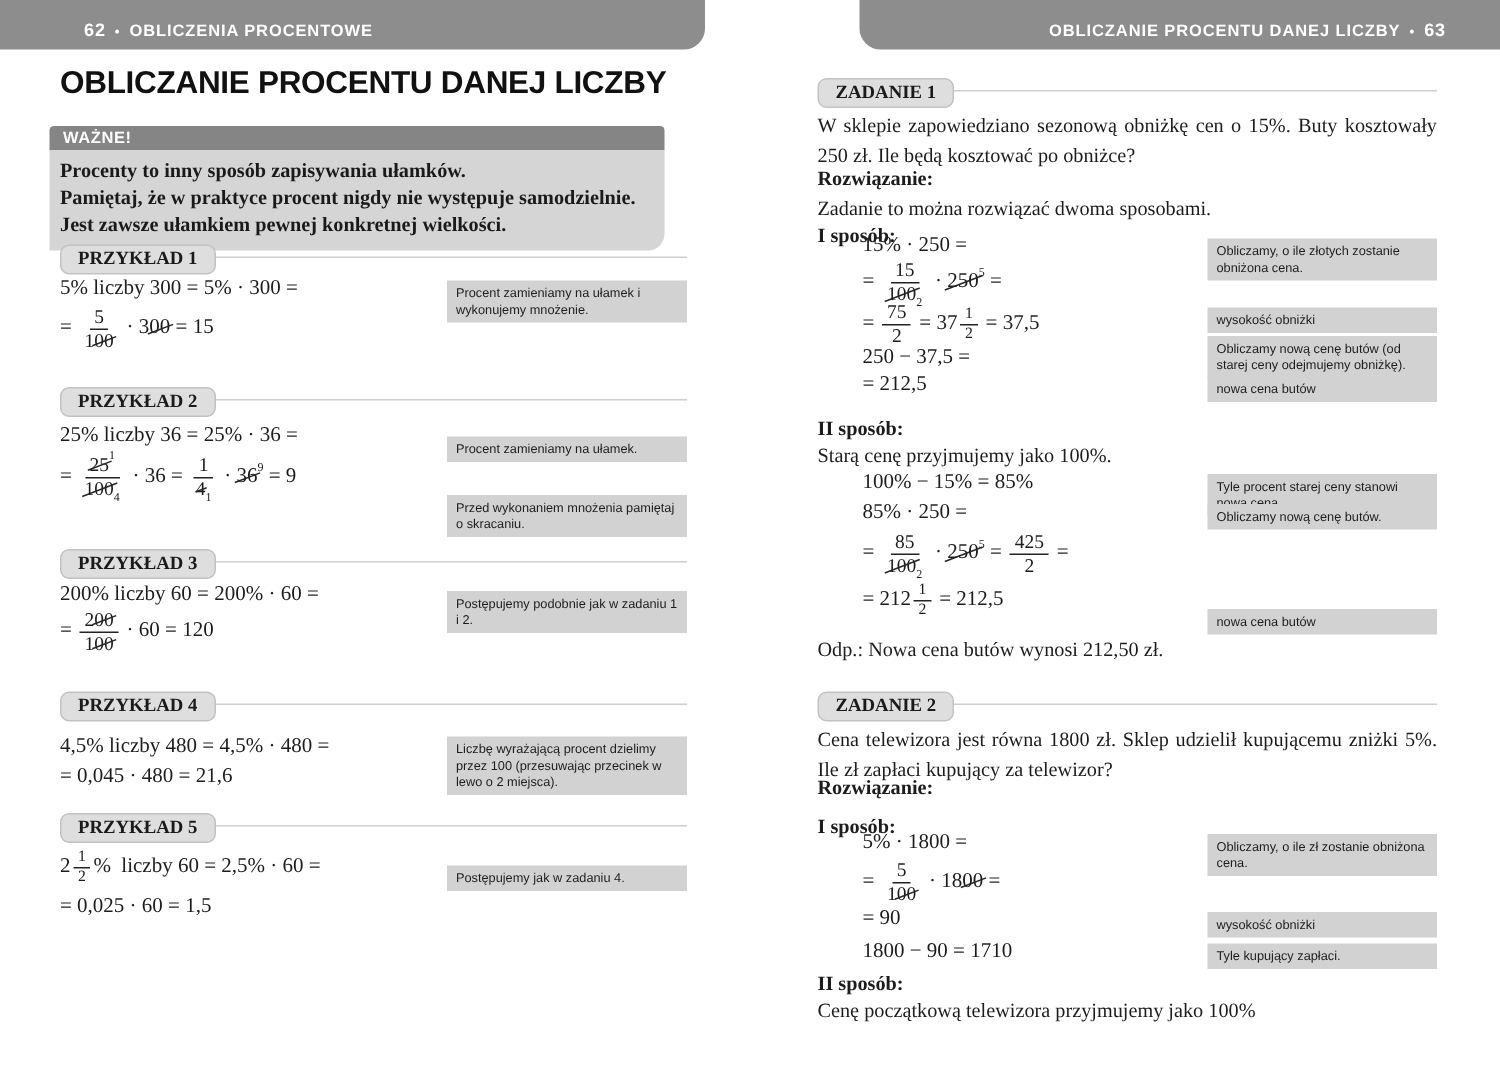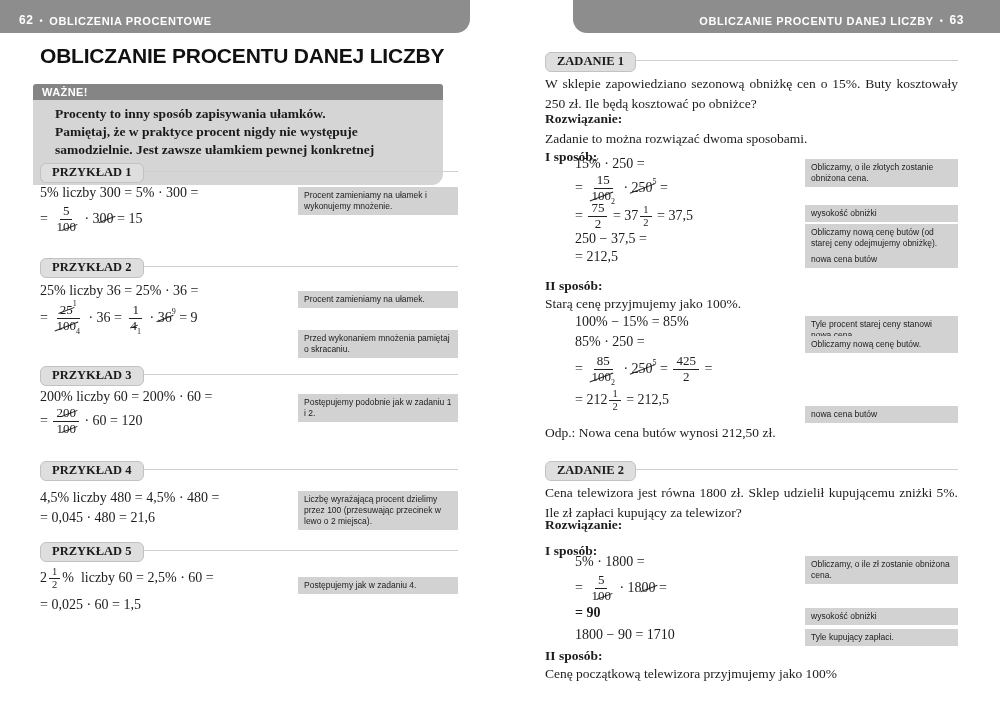--- a/index.html
+++ b/index.html
@@ -4,37 +4,37 @@
 <style>
   html,body{margin:0;padding:0;}
   body{width:1000px;height:712px;background:#fff;position:relative;overflow:hidden;
        font-family:"Liberation Serif",serif;color:#1c1c1c;}
 
   
   .topbar{position:absolute;top:0;height:33px;background:#8d8d8d;color:#fff;
           font-family:"Liberation Sans",sans-serif;font-size:11px;font-weight:bold;
           letter-spacing:.6px;display:flex;align-items:flex-end;box-sizing:border-box;
           padding-bottom:6px;}
-  .topbar.tb-left{left:0;width:470px;border-bottom-right-radius:14px;padding-left:19px;}
+  .topbar.tb-left{left:0;width:470px;border-bottom-right-radius:14px;padding-left:56px;}
   .topbar.tb-right{left:573px;width:427px;border-bottom-left-radius:14px;
           justify-content:flex-end;padding-right:36px;}
   .topbar .pgnum{font-size:12px;}
   .topbar .bull{margin:0 6px;font-size:9px;position:relative;top:-1px;}
 
   
   .title{position:absolute;left:40px;top:44px;margin:0;
          font-family:"Liberation Sans",sans-serif;font-size:21px;font-weight:bold;
          letter-spacing:-.2px;color:#111;}
 
   .wazne{position:absolute;left:33px;top:84px;width:410px;}
   .wazne-head{background:#858585;color:#fff;font-family:"Liberation Sans",sans-serif;
               font-size:11px;font-weight:bold;letter-spacing:.4px;padding:2px 0 2px 9px;
               border-top-left-radius:3px;border-top-right-radius:3px;}
   .wazne-body{background:#d5d5d5;font-weight:bold;font-size:13.5px;line-height:1.35;
-              padding:5px 22px 7px;border-bottom-right-radius:11px;color:#1a1a1a;}
+              padding:5px 7px 7px;border-bottom-right-radius:11px;color:#1a1a1a;}
   .wazne-body p{margin:0;}
 
   
   .sect{position:absolute;}
   .sect.l{left:40px;width:418px;}
   .sect.r{left:545px;width:413px;}
   .badge-row{position:absolute;left:0;right:0;top:0;height:18px;}
   .badge-row .rule{position:absolute;left:4px;right:0;top:8px;border-top:1px solid #cfcfcf;}
   .badge{position:absolute;left:0;top:0;background:#dedede;border:1px solid #c2c2c2;
          border-radius:6px;font-weight:bold;font-size:12.5px;padding:1px 11px 2px;
@@ -185,21 +185,21 @@
   <div class="badge-row">
       <span class="rule"></span>
       <span class="badge">ZADANIE 2</span>
     </div>
   <p class="para" style="top:22px;margin:0;">Cena telewizora jest równa 1800 zł. Sklep udzielił kupującemu zniżki 5%. Ile zł zapłaci kupujący za telewizor?</p>
   <div class="tline b" style="top:55px;">Rozwiązanie:</div>
   <div class="tline b" style="top:81px;">I sposób:</div>
 
   <div class="mline ind" style="top:92px;"><span class="mt">5% · 1800 =</span></div>
   <div class="mline tall ind" style="top:109px;"><span class="mt">= </span><span class="frac"><span class="n"><span class="mt">5</span></span><span class="d"><span class="mt">1</span><span class="cwrap"><span class="can">00</span></span></span></span><span class="mt"> · 18</span><span class="cwrap"><span class="can">00</span></span><span class="mt"> =</span></div>
-  <div class="mline ind" style="top:143px;font-weight:bold;"><span class="mt">= 90</span></div>
+  <div class="mline ind" style="top:143px;"><span class="mt">= 90</span></div>
   <div class="mline ind" style="top:165px;"><span class="mt">1800 − 90 = 1710</span></div>
   <div class="note nr" style="top:95px;">Obliczamy, o ile zł zostanie obniżona cena.</div>
   <div class="note nr" style="top:147px;">wysokość obniżki</div>
   <div class="note nr" style="top:168px;">Tyle kupujący zapłaci.</div>
 
   <div class="tline b" style="top:186px;">II sposób:</div>
   <div class="tline" style="top:204px;">Cenę początkową telewizora przyjmujemy jako 100%</div>
 </section>
 
 </body></html>

